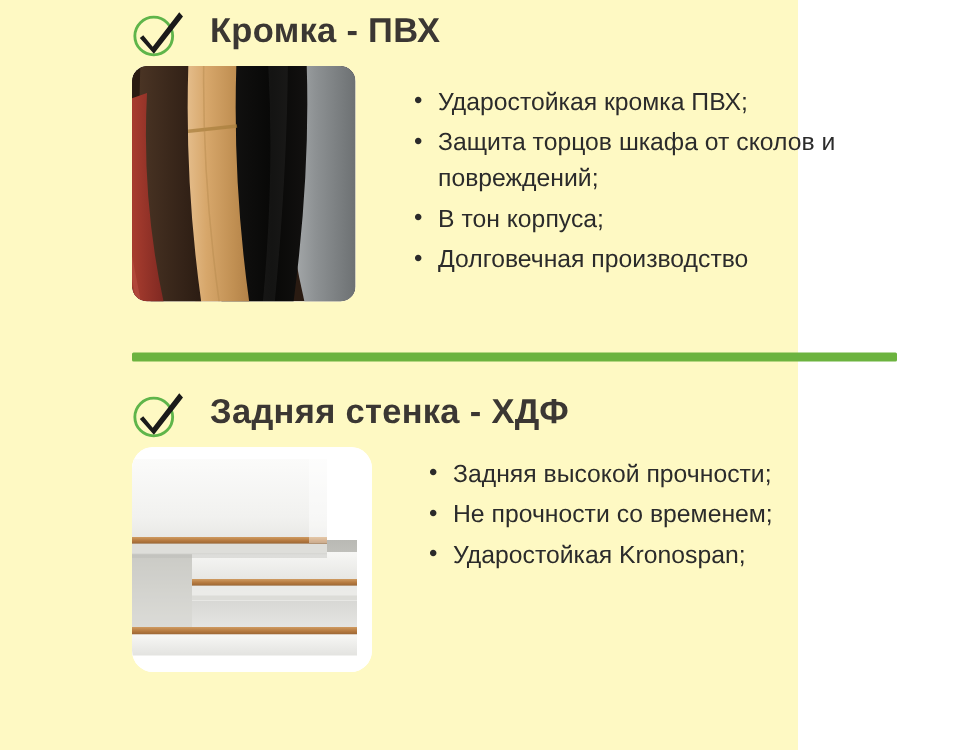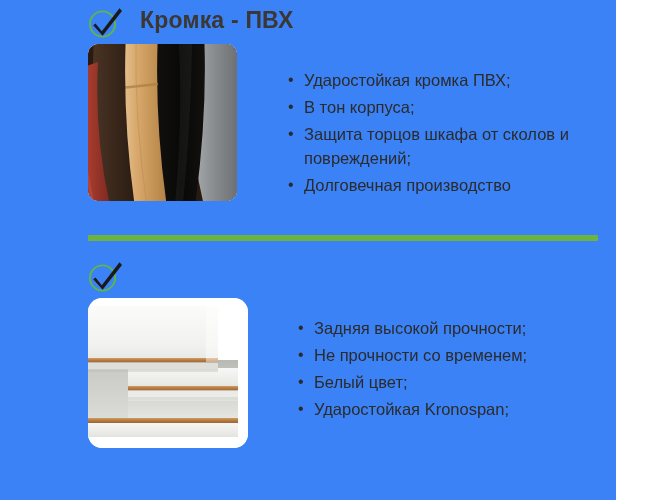--- a/index.html
+++ b/index.html
@@ -10,23 +10,23 @@
   body {
     width: 652px;
     height: 500px;
     font-family: "Liberation Sans", sans-serif;
     overflow: hidden;
     position: relative;
   }
 
   .page {
     position: relative;
-    width: 616px;
+    width: 532px;
     height: 500px;
-    background: #3b82f6;
+    background: #fef9c3;
   }
 
   
   .section {
     position: absolute;
     left: 0;
     width: 652px;
   }
   #section-edge { top: 0; }
   #section-back { top: 240px; }
@@ -84,21 +84,21 @@
     height: 150px;
     border-radius: 14px;
   }
 
   .product-image svg { display: block; }
 
   
   .feature-list {
     position: absolute;
     top: 0;
-    margin: 16px;
+    margin: 4px;
     padding: 0;
     list-style: none;
   }
   #list-edge-banding { left: 182px; top: 8px; width: 300px; }
   #list-hdf-board   { left: 192px; top: 2px; width: 290px; }
 
   .feature-list li {
     position: relative;
     padding-left: 18px;
     font-size: 16.5px;
@@ -197,37 +197,38 @@
 
             <path d="M-18 -12 L8 -12 L-6 34 L-18 30 Z" fill="#2c1d14"></path>
 
             <path d="M90 -12 L104 -12 Q104 70 94 170 L86 170 Q96 70 90 -12 Z" fill="#ffffff" opacity="0.05"></path>
           </g>
         </svg>
       </div>
 
       <ul class="feature-list" id="list-edge-banding">
         <li>Ударостойкая кромка ПВХ;</li>
+        <li>Защита торцов шкафа от сколов и повреждений;</li>
         <li>В тон корпуса;</li>
-        <li>Защита торцов шкафа от сколов и повреждений;</li>
         <li>Долговечная производство</li>
       </ul>
 
     </div>
 
     <div id="divider-green"></div>
   </div>
 
   <div class="section" id="section-back">
 
     <div class="heading-row" style="margin-top:14px;">
       <svg class="check-icon" viewBox="0 0 38 36">
         <circle cx="16.5" cy="20" r="12.6" fill="none" stroke="#5fb54a" stroke-width="1.9"></circle>
         <path d="M9.5 19.5 L15.8 27.2 L33.5 4.2 L36 7.0 L16.6 31.8 L7.2 21.3 Z" fill="#1a1a1a"></path>
       </svg>
+      <div class="heading-title">Задняя стенка - ХДФ</div>
     </div>
 
     <div class="content-row" style="height:170px;">
 
       <div class="product-image" id="image-hdf-board">
         <svg width="160" height="150" viewBox="0 0 160 150">
           <defs>
             <linearGradient id="gBoardTop" x1="0" y1="0" x2="0" y2="1">
               <stop offset="0%" stop-color="#fbfbfa"></stop>
               <stop offset="70%" stop-color="#f1f1ef"></stop>
@@ -273,20 +274,19 @@
             <rect x="40" y="99" width="110" height="3" fill="#c9c9c4" opacity="0.45"></rect>
 
             <path d="M-10 74 L40 74 L40 120 L-10 120 Z" fill="#d3d3ce" opacity="0.55"></path>
           </g>
         </svg>
       </div>
 
       <ul class="feature-list" id="list-hdf-board">
         <li>Задняя высокой прочности;</li>
         <li>Не прочности со временем;</li>
-        <li>Белый цвет;</li>
         <li>Ударостойкая Kronospan;</li>
       </ul>
 
     </div>
   </div>
 
 </div>
 
 </body></html>

